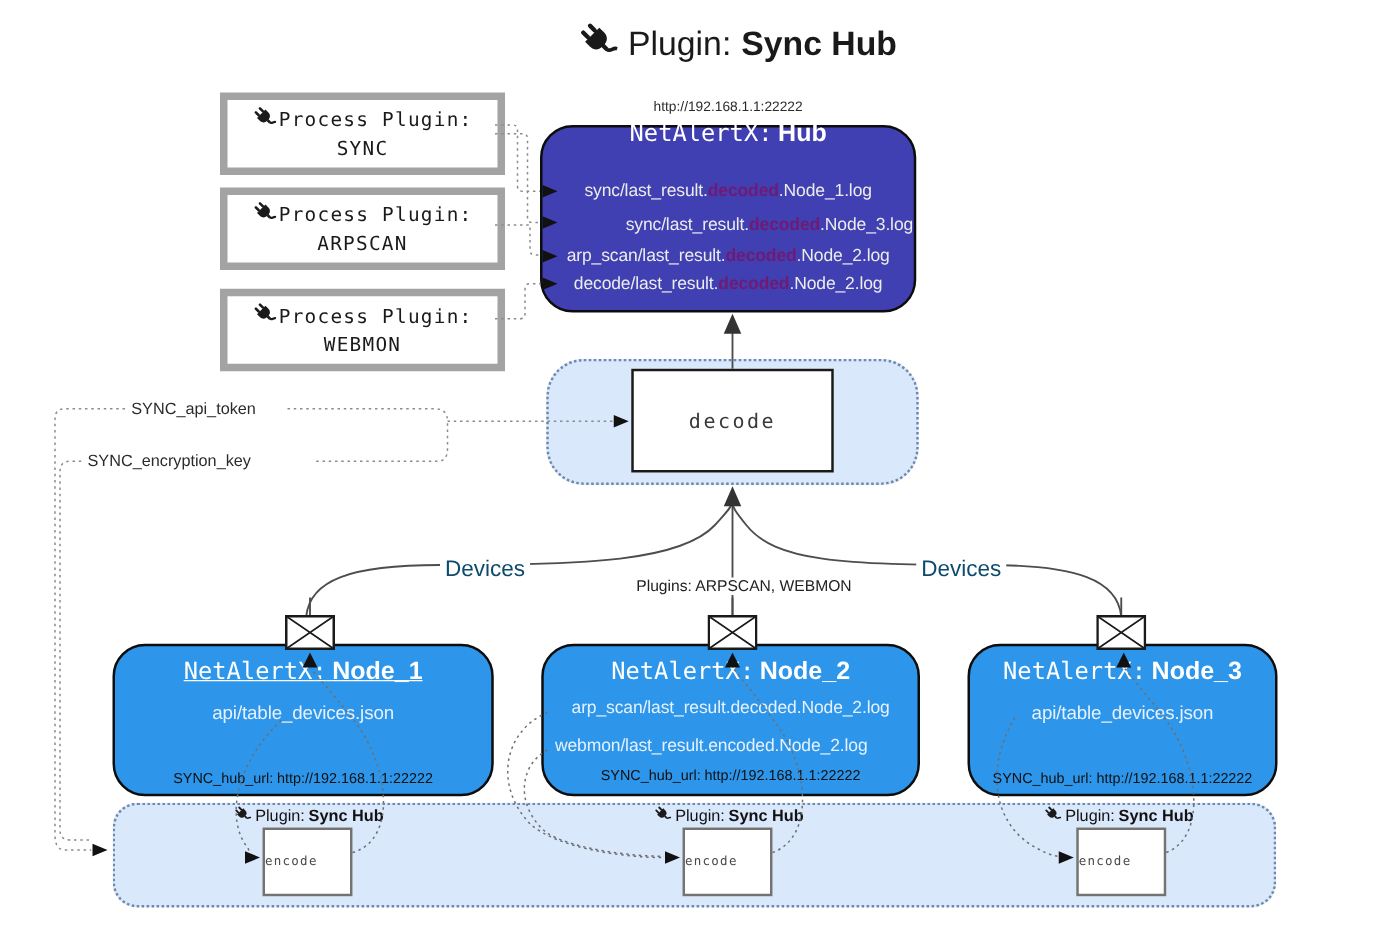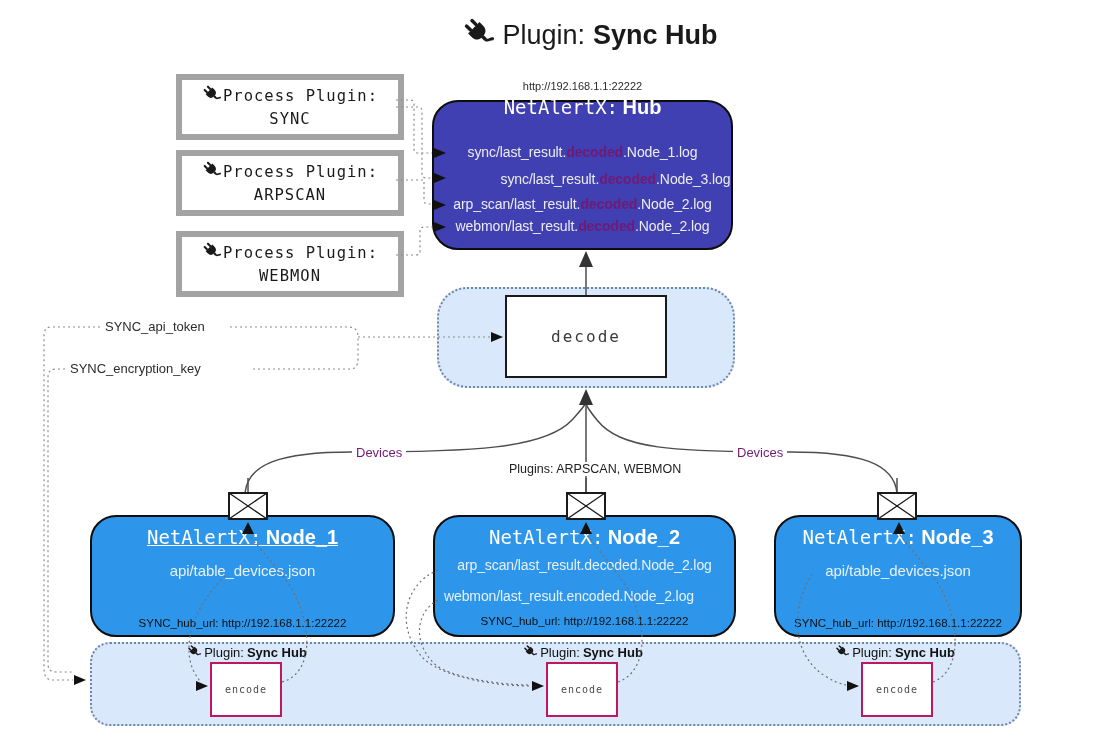--- a/index.html
+++ b/index.html
@@ -37,21 +37,21 @@
   .decode-panel{left:437px;top:287px;width:298px;height:101px;border-radius:30px;}
   .decode-box{left:505px;top:295px;width:162px;height:83px;background:#fff;border:2px solid #1a1a1a;
               box-sizing:border-box;z-index:2;display:flex;align-items:center;justify-content:center;
               font-family:"DejaVu Sans Mono",monospace;font-size:16px;letter-spacing:2px;color:#3a3a3a;}
 
   
   .setting{z-index:7;background:#fff;padding:0 4px;font-size:13px;color:#2b2b2b;}
   .set1{left:101px;top:319px;} .set2{left:66px;top:361px;}
 
   
-  .edgelabel{z-index:7;background:#fff;padding:0 4px;font-size:13px;color:#701a75;}
+  .edgelabel{z-index:7;background:#fff;padding:0 4px;font-size:18px;color:#0c4a6e;}
   .devL{left:352px;top:445px;} .devR{left:733px;top:445px;}
   .plugmid{left:505px;top:462px;font-size:12.5px;color:#222;}
 
   
   .node{top:515px;height:122px;background:#2D96EB;border:2px solid #0d0d0d;border-radius:26px;
         box-sizing:border-box;z-index:2;}
   .node1{left:90px;width:305px;} .node2{left:433px;width:303px;} .node3{left:774px;width:248px;}
   .node-title{top:526px;text-align:center;z-index:3;color:#fff;}
   .nt1{left:90px;width:305px;text-decoration:underline;} .nt2{left:433px;width:303px;} .nt3{left:774px;width:248px;}
   .nodeline{text-align:center;z-index:3;color:#e7f1fc;font-size:14px;letter-spacing:-0.1px;}
@@ -61,22 +61,22 @@
   .n3line{left:774px;width:248px;top:562px;font-size:15px;}
   .nodeurl{text-align:center;z-index:3;color:#101010;font-size:11.5px;}
   .nu1{left:90px;width:305px;top:617px;} .nu2{left:433px;width:303px;top:615px;} .nu3{left:774px;width:248px;top:617px;}
 
   
   .envelope{z-index:7;}
   .env1{left:228px;top:492px;} .env2{left:566px;top:492px;} .env3{left:877px;top:492px;}
 
   
   .band{left:90px;top:642px;width:931px;height:84px;border-radius:20px;}
-  .encode-box{top:662px;width:72px;height:55px;background:#fff;border:2px solid #be185d;box-sizing:border-box;
-              z-index:2;display:flex;align-items:center;justify-content:center;
+  .encode-box{top:662px;width:72px;height:55px;background:#fff;border:2px solid #737373;box-sizing:border-box;
+              z-index:2;display:flex;align-items:center;
               font-family:"DejaVu Sans Mono",monospace;font-size:10px;letter-spacing:1px;color:#4a4a4a;}
   .enc1{left:210px;} .enc2{left:546px;} .enc3{left:861px;}
   .band-label{top:644px;z-index:3;font-size:13px;display:flex;align-items:center;justify-content:center;gap:3px;color:#111;}
   .bl1{left:172px;width:150px;} .bl2{left:508px;width:150px;} .bl3{left:820px;width:150px;}
   .band-label .bold{font-weight:700;}
 
   .plug-icon{flex:0 0 auto;display:inline-block;}
 </style>
 </head>
 <body>
@@ -205,21 +205,21 @@
 
   <div class="abs huburl">http://192.168.1.1:22222</div>
   <div class="abs hub"></div>
   <div class="abs hub-title">
     <span class="mono-prefix">NetAlertX:</span>
     <span class="name-bold">Hub</span>
   </div>
   <div class="abs hubline hl1"><span>sync/last_result.</span><b>decoded</b><span>.Node_1.log</span></div>
   <div class="abs hubline hl2"><span>sync/last_result.</span><b>decoded</b><span>.Node_3.log</span></div>
   <div class="abs hubline hl3"><span>arp_scan/last_result.</span><b>decoded</b><span>.Node_2.log</span></div>
-  <div class="abs hubline hl4"><span>webmon/last_result.</span><b>decoded</b><span>.Node_2.log</span></div>
+  <div class="abs hubline hl4"><span>decode/last_result.</span><b>decoded</b><span>.Node_2.log</span></div>
 
   <div class="abs panel decode-panel"></div>
   <div class="abs decode-box">
     <span>decode</span>
   </div>
 
   <div class="abs setting set1">SYNC_api_token</div>
   <div class="abs setting set2">SYNC_encryption_key</div>
 
   <div class="abs edgelabel devL">Devices</div>

